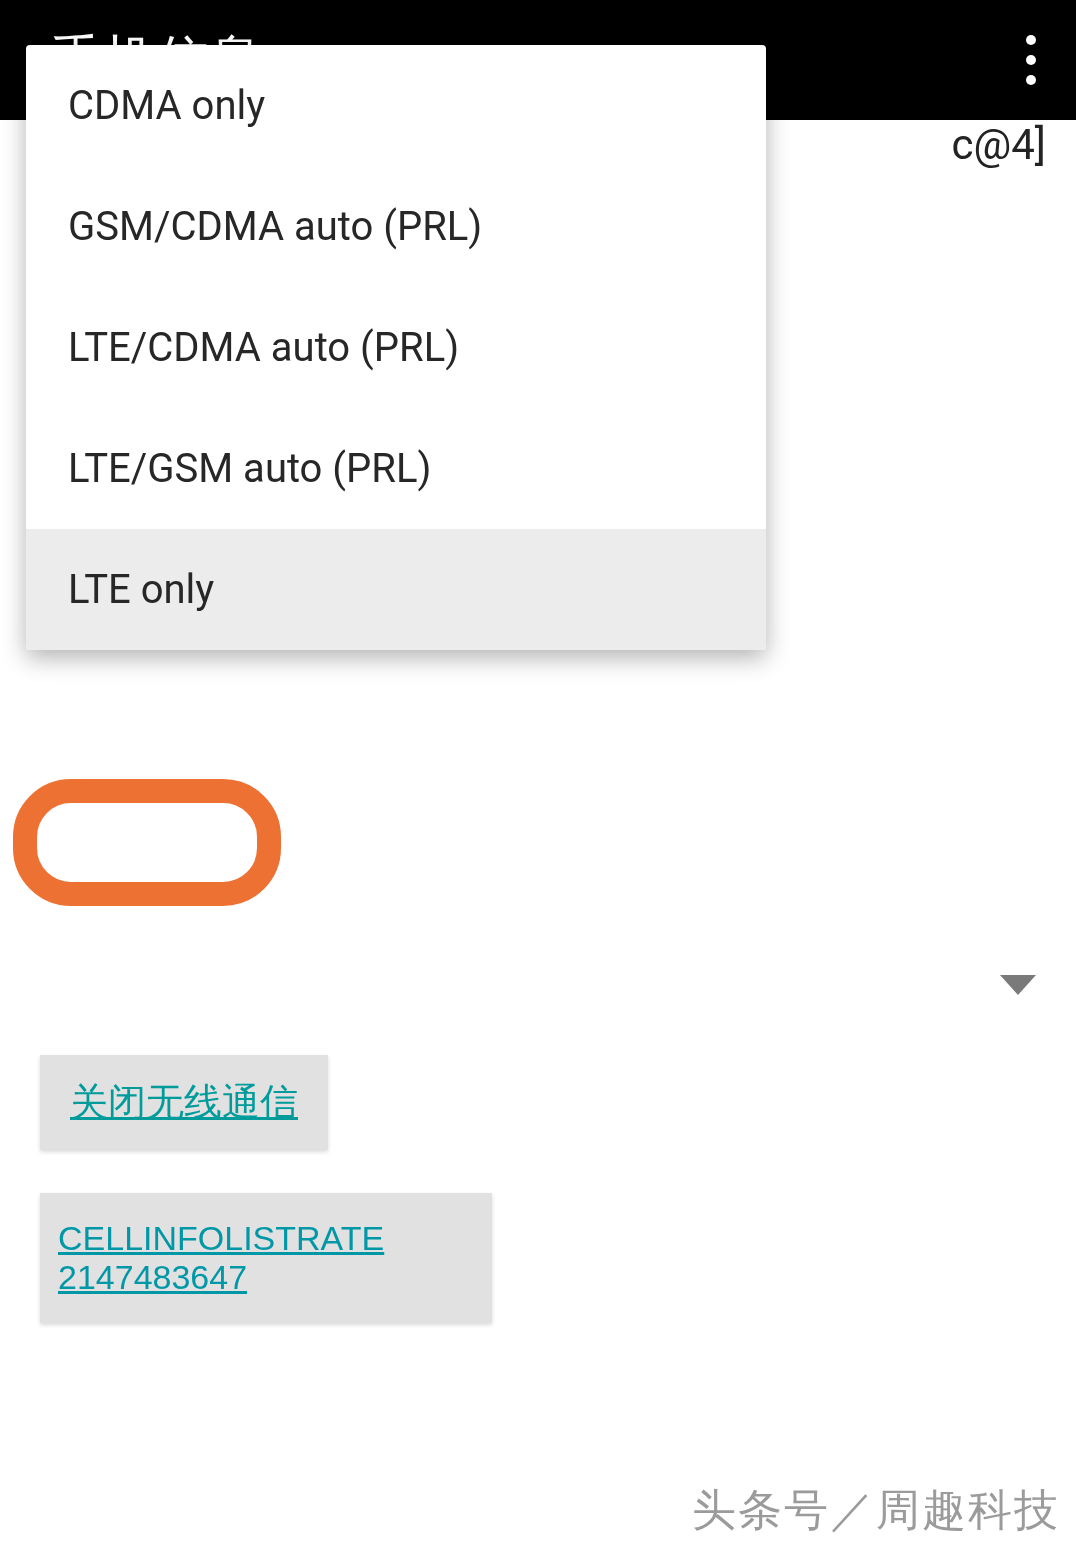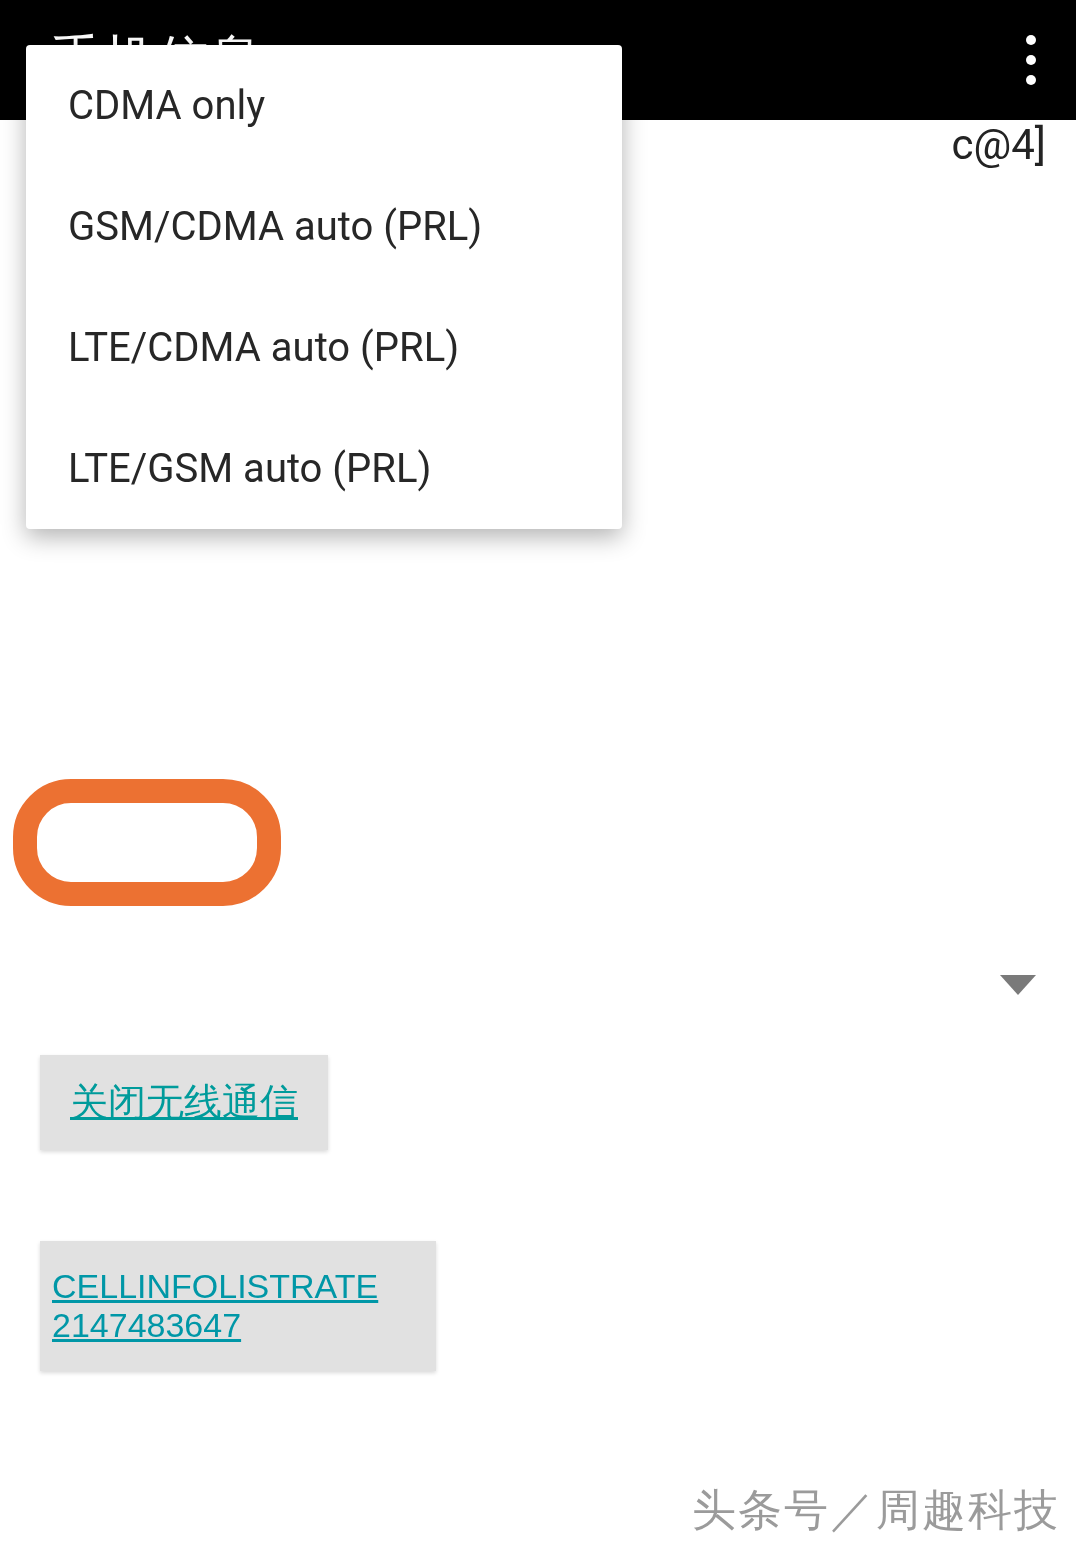--- a/index.html
+++ b/index.html
@@ -45,21 +45,21 @@
       position: absolute;
       top: 120px;
       right: 30px;
       font-size: 42px;
       color: #232323;
     }
     .dropdown-menu {
       position: absolute;
       top: 45px;
       left: 26px;
-      width: 596px;
+      width: 740px;
       background: #ffffff;
       border-radius: 4px;
       box-shadow: 0 8px 24px rgba(0,0,0,0.3);
       z-index: 10;
     }
     .menu-item {
       height: 121px;
       display: flex;
       align-items: center;
       padding-left: 42px;
@@ -103,27 +103,26 @@
     }
     .btn-radio-off {
       top: 1055px;
       left: 40px;
       color: #009b9b;
       font-weight: 400;
     }
     .btn-cellinfo {
       top: 1193px;
       left: 40px;
-      width: 396px;
+      width: 452px;
       color: #0097a7;
       font-weight: 500;
       font-size: 34px;
-      padding: 26px 12px;
+      padding: 26px 18px;
       text-align: left;
-      margin-top: 48px;
     }
     .watermark {
       position: absolute;
       bottom: 25px;
       right: 16px;
       font-size: 44px;
       color: #666666;
       opacity: 0.65;
       text-shadow: 0 0 2px rgba(255,255,255,0.8);
       letter-spacing: 2px;
@@ -149,20 +148,23 @@
   </div>
   <div class="menu-item">
     <span>GSM/CDMA auto (PRL)</span>
   </div>
   <div class="menu-item">
     <span>LTE/CDMA auto (PRL)</span>
   </div>
   <div class="menu-item">
     <span>LTE/GSM auto (PRL)</span>
   </div>
+  <div class="menu-item selected">
+    <span>LTE only</span>
+  </div>
 </div>
 
 <div class="highlight-circle"></div>
 
 <div class="dropdown-caret"></div>
 
 <button class="btn btn-radio-off">关闭无线通信</button>
 
 <button class="btn btn-cellinfo">CELLINFOLISTRATE 2147483647</button>
 

